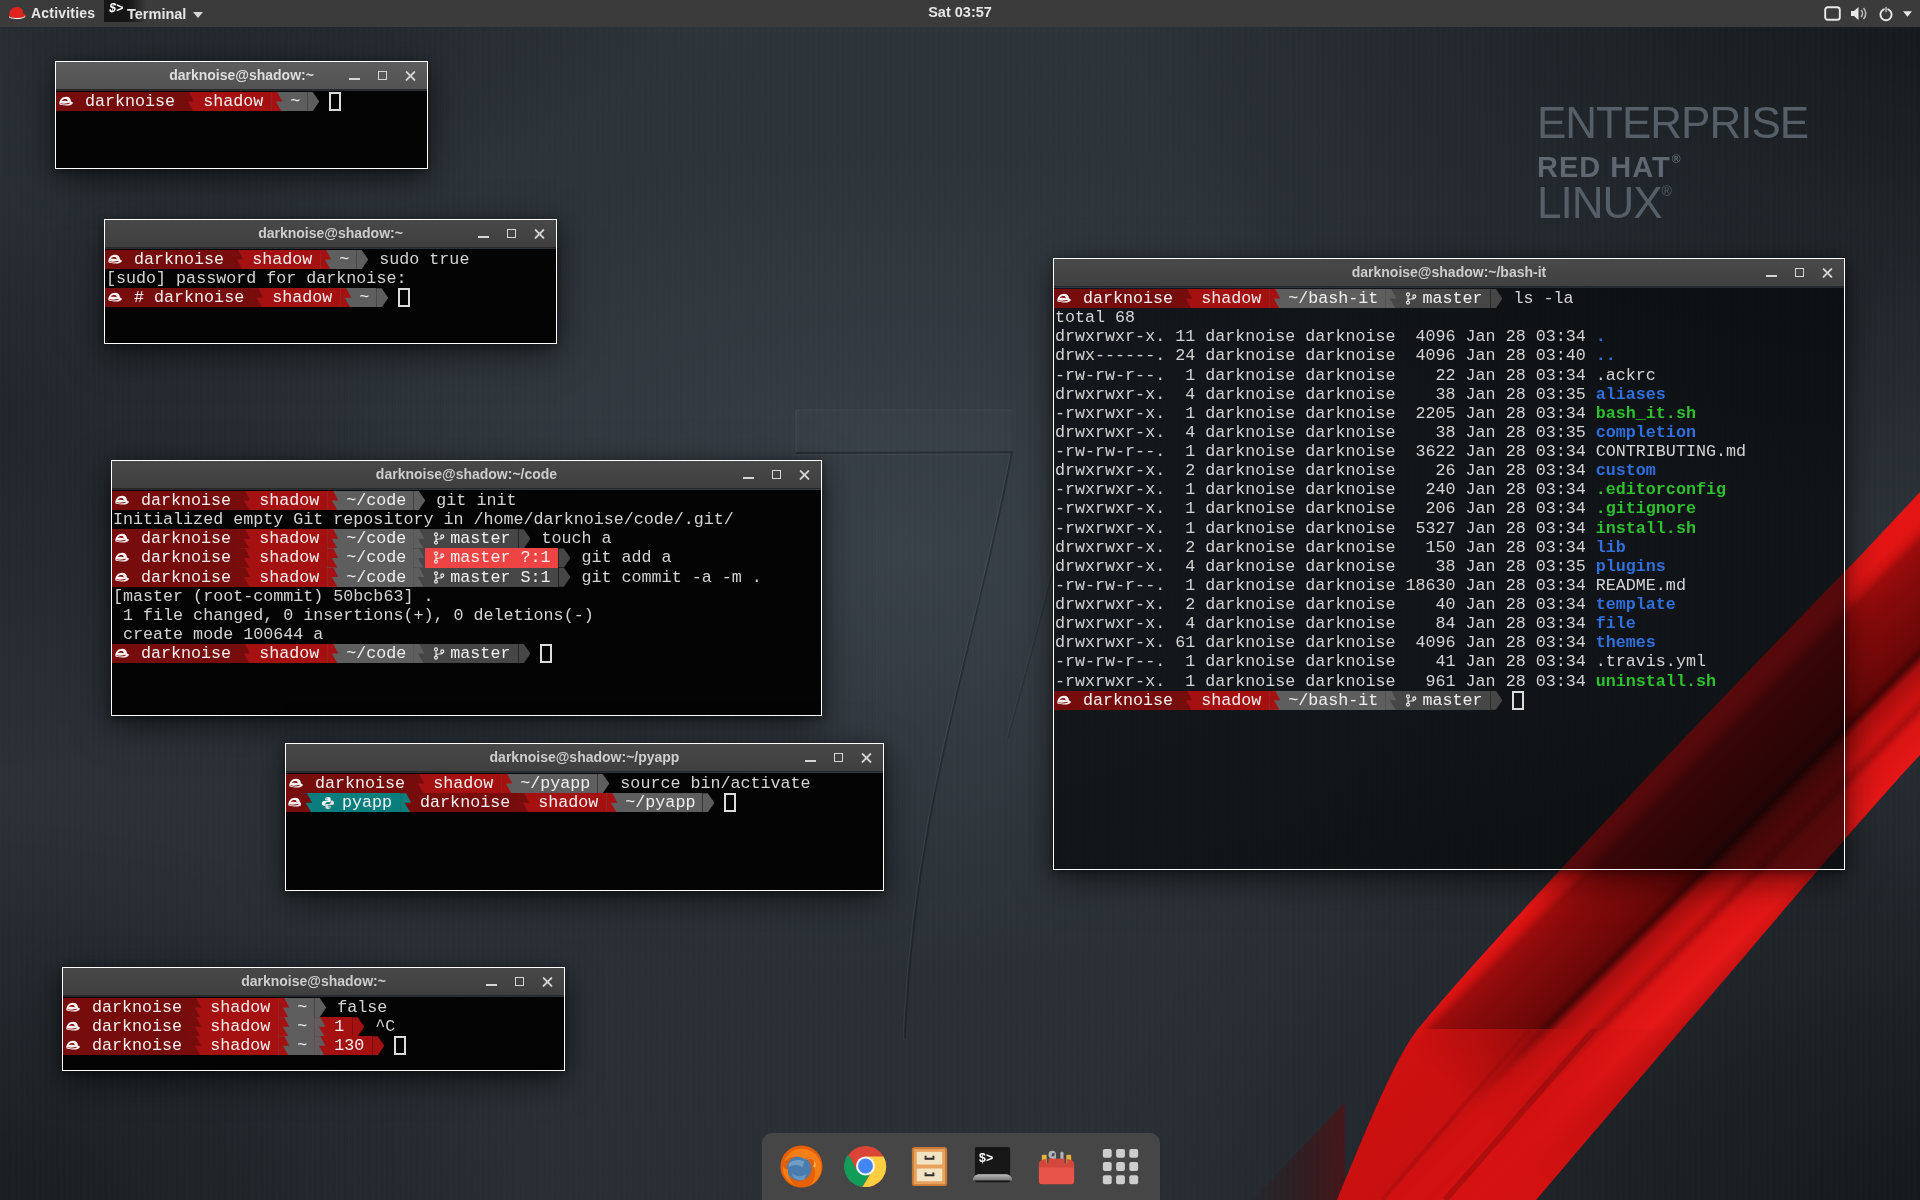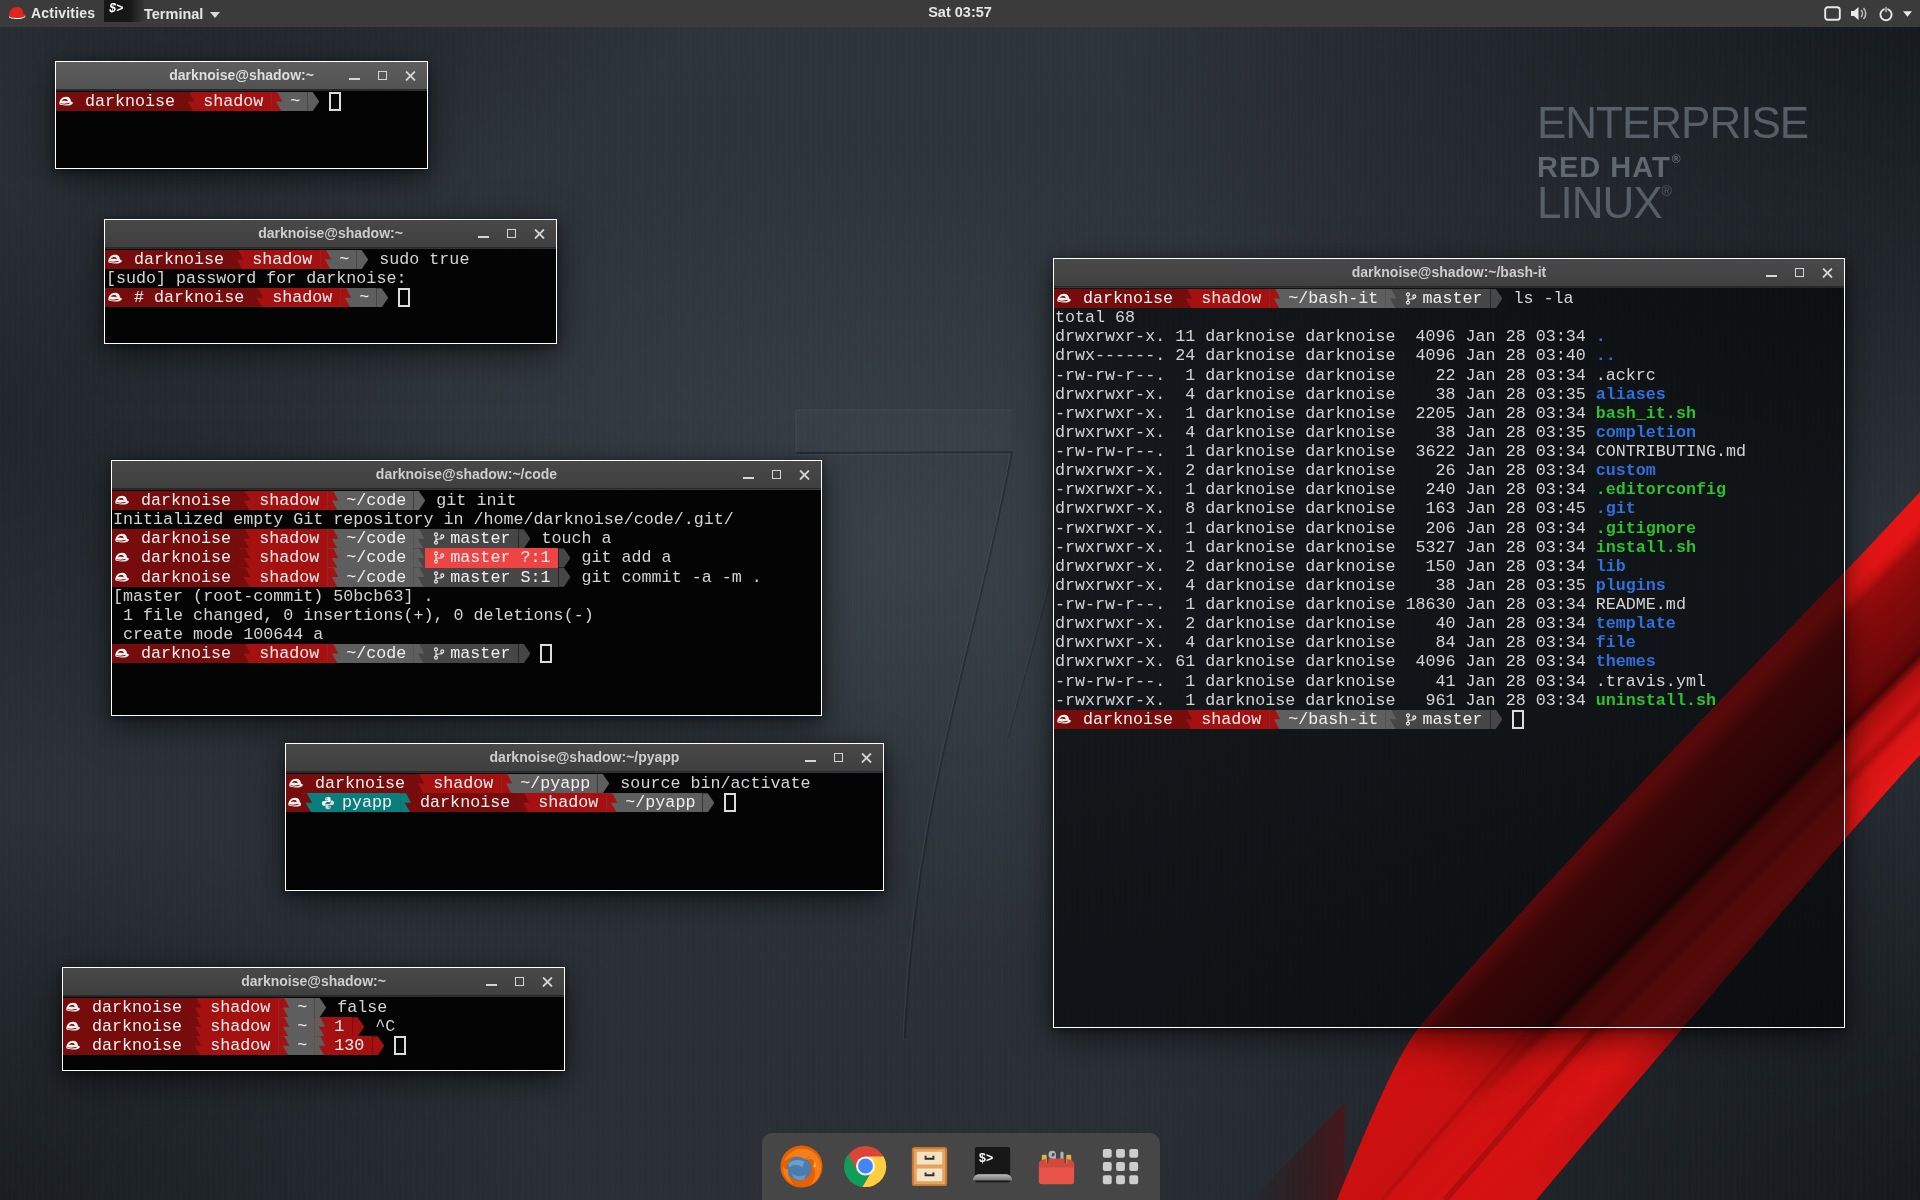--- a/index.html
+++ b/index.html
@@ -12,21 +12,21 @@
 radial-gradient(900px 620px at -3% 35%, rgba(3,5,8,0.30), rgba(3,5,8,0) 58%),
 radial-gradient(900px 500px at 12% -5%, rgba(3,5,8,0.35), rgba(3,5,8,0) 55%),
 linear-gradient(#2d343a,#292f35)}
 .wall:after{content:"";position:absolute;inset:0;background:repeating-linear-gradient(90deg,rgba(255,255,255,0.013) 0 1px,rgba(0,0,0,0.016) 2px 3px,rgba(255,255,255,0) 3px 6px)}
 #art{position:absolute;left:0;top:0}
 #topbar{position:absolute;left:0;top:0;width:1920px;height:27px;background:#3b3b3b;color:#e6e6e6;z-index:40;font-size:14.5px}
 #hat{position:absolute;left:7px;top:4px}
 #act{position:absolute;left:31px;top:5px;font-weight:bold;font-size:14px;letter-spacing:0.2px}
 #appmenu{position:absolute;left:104px;top:0;height:27px;display:flex;align-items:center}
 #appic{width:42px;height:22px;background:linear-gradient(90deg,#161616 60%,rgba(22,22,22,0)) ;color:#fff;font:italic bold 12px "Liberation Mono",monospace;padding:2px 0 0 5px;position:absolute;left:0;top:0}
-#appname{margin-left:40px;font-weight:bold;z-index:1}
+#appname{margin-left:23px;font-weight:bold;z-index:1}
 #appmenu svg{margin-left:7px;margin-top:3px}
 #clock{position:absolute;left:0;right:0;text-align:center;top:4px;font-weight:bold}
 #sysic{position:absolute;right:8px;top:0;height:27px;display:flex;align-items:center;gap:9px}
 #logo{position:absolute;left:1537px;top:101px;color:#5f6770;z-index:1}
 #l1{font-weight:bold;font-size:29px;letter-spacing:1px;line-height:29px}
 #l1 .r{font-size:12px;vertical-align:14px;margin-left:1px}
 #l2{font-size:44px;letter-spacing:-1px;color:#565e67;margin-top:0px;line-height:44px}
 #l3{font-size:44px;letter-spacing:-1px;color:#565e67;margin-top:-13px;line-height:44px}
 #l3 .r2{font-size:14px;vertical-align:22px}
 .win{position:absolute;border:1px solid #ffffff;box-shadow:0 10px 34px rgba(0,0,0,0.55),0 2px 8px rgba(0,0,0,0.4);z-index:10;background:transparent}
@@ -481,21 +481,21 @@
           </span>
           <i class="b" style="--l:#5e5e5e;--r:#a51111"></i>
           <span class="s" style="background:#a51111">
             <b class="t">130</b>
           </span>
           <i class="e" style="--l:#a51111"></i>
           <span class="cur"></span>
         </div>
       </div>
     </div>
-    <div class="win" id="w6" style="left:1053px;top:258px;width:792px;height:770px">
+    <div class="win" id="w6" style="left:1053px;top:258px;width:792px;height:612px">
       <div class="tb"><span class="ttl">darknoise@shadow:~/bash-it</span><span class="btns">
           <i class="mn"></i>
           <i class="mx"></i>
           <i class="cl"></i>
         </span></div>
       <div class="term" style="background:rgba(2,3,4,0.63)">
         <div class="row">
           <span class="s ic" style="background:#760c0c">
             <svg class="pk" width="16" height="15" viewBox="0 0 20 19">
               <path d="M1.5 12.5 C1.5 7 5.5 3.5 10 3.5 C14 3.5 16.2 6 16.2 9 L16.2 9.6 C17.5 9.7 18.6 10.3 18.6 11.3 C18.6 13 15 14.6 10.5 14.6 C5.5 14.6 1.5 14 1.5 12.5 Z" fill="#f4f4f4"></path>
@@ -530,21 +530,20 @@
         <div class="line">total 68</div>
         <div class="line">drwxrwxr-x. 11 darknoise darknoise  4096 Jan 28 03:34 <span class="fd">.</span></div>
         <div class="line">drwx------. 24 darknoise darknoise  4096 Jan 28 03:40 <span class="fd">..</span></div>
         <div class="line">-rw-rw-r--.  1 darknoise darknoise    22 Jan 28 03:34 .ackrc</div>
         <div class="line">drwxrwxr-x.  4 darknoise darknoise    38 Jan 28 03:35 <span class="fd">aliases</span></div>
         <div class="line">-rwxrwxr-x.  1 darknoise darknoise  2205 Jan 28 03:34 <span class="fx">bash_it.sh</span></div>
         <div class="line">drwxrwxr-x.  4 darknoise darknoise    38 Jan 28 03:35 <span class="fd">completion</span></div>
         <div class="line">-rw-rw-r--.  1 darknoise darknoise  3622 Jan 28 03:34 CONTRIBUTING.md</div>
         <div class="line">drwxrwxr-x.  2 darknoise darknoise    26 Jan 28 03:34 <span class="fd">custom</span></div>
         <div class="line">-rwxrwxr-x.  1 darknoise darknoise   240 Jan 28 03:34 <span class="fx">.editorconfig</span></div>
-        <div class="line">drwxrwxr-x.  8 darknoise darknoise   163 Jan 28 03:45 <span class="fd">.git</span></div>
         <div class="line">-rwxrwxr-x.  1 darknoise darknoise   206 Jan 28 03:34 <span class="fx">.gitignore</span></div>
         <div class="line">-rwxrwxr-x.  1 darknoise darknoise  5327 Jan 28 03:34 <span class="fx">install.sh</span></div>
         <div class="line">drwxrwxr-x.  2 darknoise darknoise   150 Jan 28 03:34 <span class="fd">lib</span></div>
         <div class="line">drwxrwxr-x.  4 darknoise darknoise    38 Jan 28 03:35 <span class="fd">plugins</span></div>
         <div class="line">-rw-rw-r--.  1 darknoise darknoise 18630 Jan 28 03:34 README.md</div>
         <div class="line">drwxrwxr-x.  2 darknoise darknoise    40 Jan 28 03:34 <span class="fd">template</span></div>
         <div class="line">drwxrwxr-x.  4 darknoise darknoise    84 Jan 28 03:34 <span class="fd">file</span></div>
         <div class="line">drwxrwxr-x. 61 darknoise darknoise  4096 Jan 28 03:34 <span class="fd">themes</span></div>
         <div class="line">-rw-rw-r--.  1 darknoise darknoise    41 Jan 28 03:34 .travis.yml</div>
         <div class="line">-rwxrwxr-x.  1 darknoise darknoise   961 Jan 28 03:34 <span class="fx">uninstall.sh</span></div>

